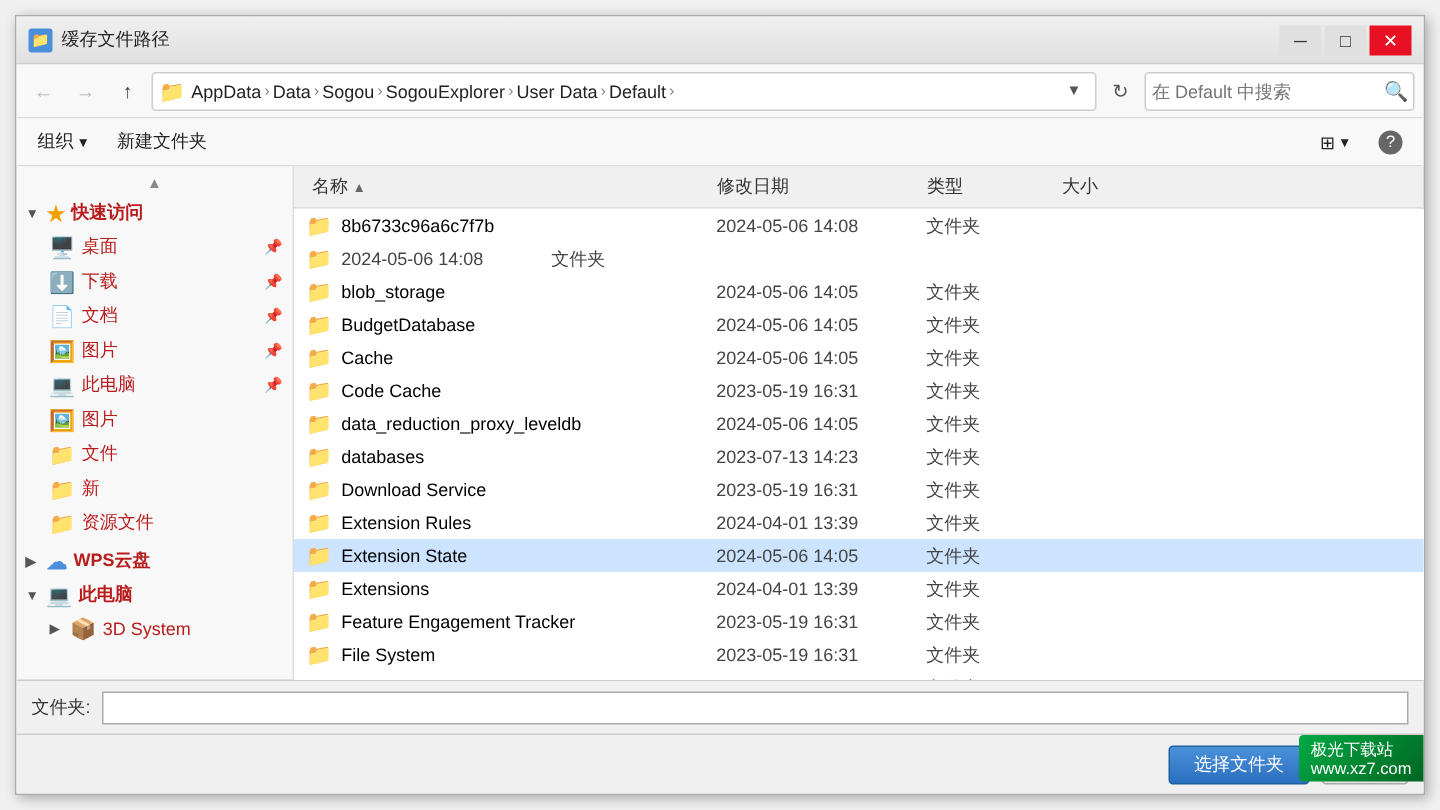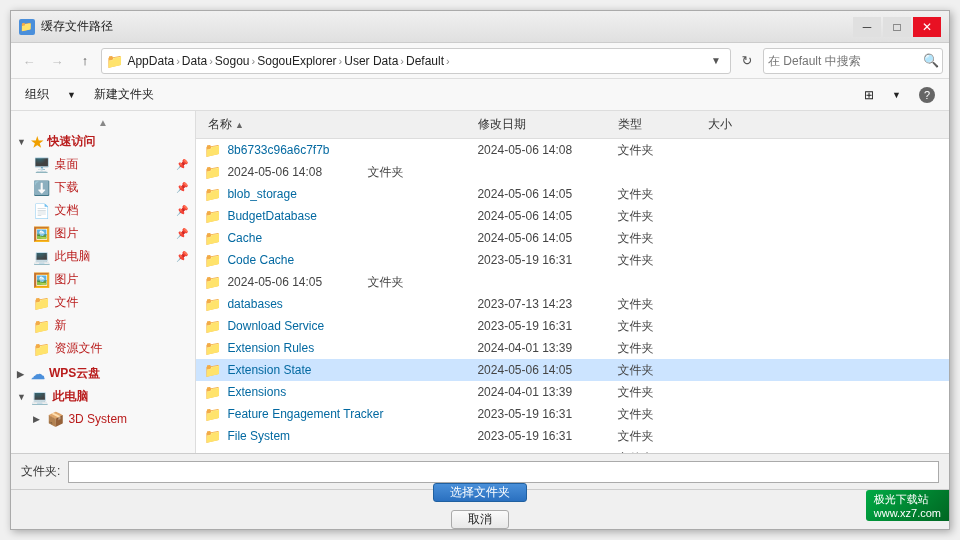--- a/index.html
+++ b/index.html
@@ -133,21 +133,21 @@
       height: 32px;
       display: flex;
       align-items: center;
       padding: 0 10px;
       border-bottom: 1px solid #ddd;
       gap: 10px;
     }
     .toolbar2-btn {
       background: transparent; border: none; cursor: pointer;
       font-size: 12px; color: #222; padding: 2px 4px;
-      border-radius: 3px; display: flex; align-items: center; gap: 18px; justify-content: space-between;
+      border-radius: 3px; display: flex; align-items: center; gap: 2px; justify-content: space-between;
     }
 
     
     .main-content {
       flex: 1;
       display: flex;
       overflow: hidden;
     }
 
     
@@ -225,21 +225,21 @@
     .file-row {
       display: flex;
       align-items: center;
       padding: 2px 8px;
       height: 22px;
       cursor: pointer;
       white-space: nowrap;
     }
     .file-row.selected { background: #cce4ff; }
     .file-row-icon { font-size: 14px; color: #e8a000; margin-right: 6px; }
-    .file-row-name { width: 250px; font-size: 12px; color: #0369a1; overflow: hidden; text-overflow: ellipsis; }
+    .file-row-name { width: 250px; font-size: 12px; color: #000000; overflow: hidden; text-overflow: ellipsis; }
     .file-row-date { width: 140px; font-size: 12px; color: #444; }
     .file-row-type { width: 90px; font-size: 12px; color: #444; }
     .file-row-size { width: 80px; font-size: 12px; color: #444; }
 
     
     .bottom-bar {
       height: 36px;
       background: #f0f0f0;
       border-top: 1px solid #ccc;
       display: flex;
@@ -263,21 +263,20 @@
     
     .action-bar {
       height: 40px;
       background: #f0f0f0;
       border-top: 1px solid #ccc;
       display: flex;
       align-items: center;
       justify-content: flex-end;
       padding: 0 10px;
       gap: 8px;
-      flex-direction: column;
     }
     .action-btn {
       height: 26px;
       padding: 0 16px;
       border: 1px solid #aaa;
       background: linear-gradient(to bottom, #fafafa, #e8e8e8);
       cursor: pointer;
       font-size: 12px;
       border-radius: 3px;
       color: #222;
@@ -493,20 +492,21 @@
   </div>
           <div class="file-row">
     <span class="file-row-icon">📁</span>
     <span class="file-row-name">Code Cache</span>
     <span class="file-row-date">2023-05-19 16:31</span>
     <span class="file-row-type">文件夹</span>
     <span class="file-row-size"></span>
   </div>
           <div class="file-row">
     <span class="file-row-icon">📁</span>
+    <span class="file-row-name">data_reduction_proxy_leveldb</span>
     <span class="file-row-date">2024-05-06 14:05</span>
     <span class="file-row-type">文件夹</span>
     <span class="file-row-size"></span>
   </div>
           <div class="file-row">
     <span class="file-row-icon">📁</span>
     <span class="file-row-name">databases</span>
     <span class="file-row-date">2023-07-13 14:23</span>
     <span class="file-row-type">文件夹</span>
     <span class="file-row-size"></span>

